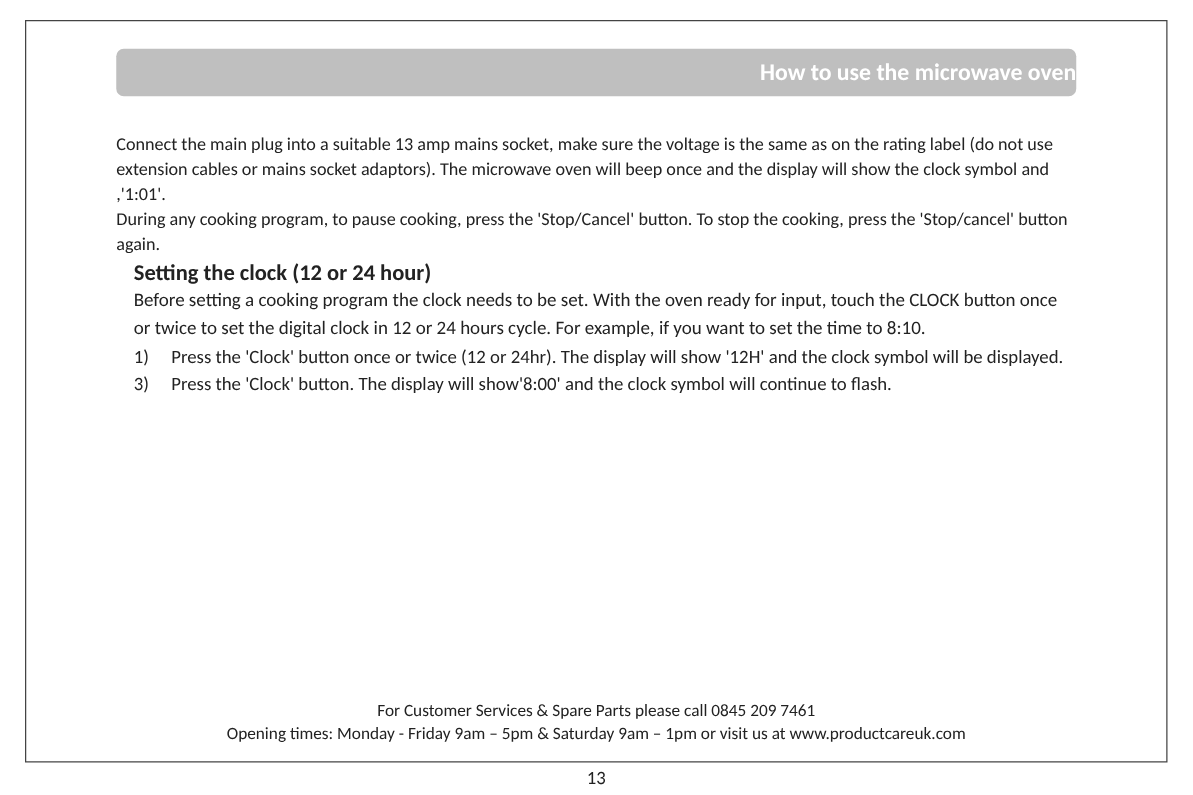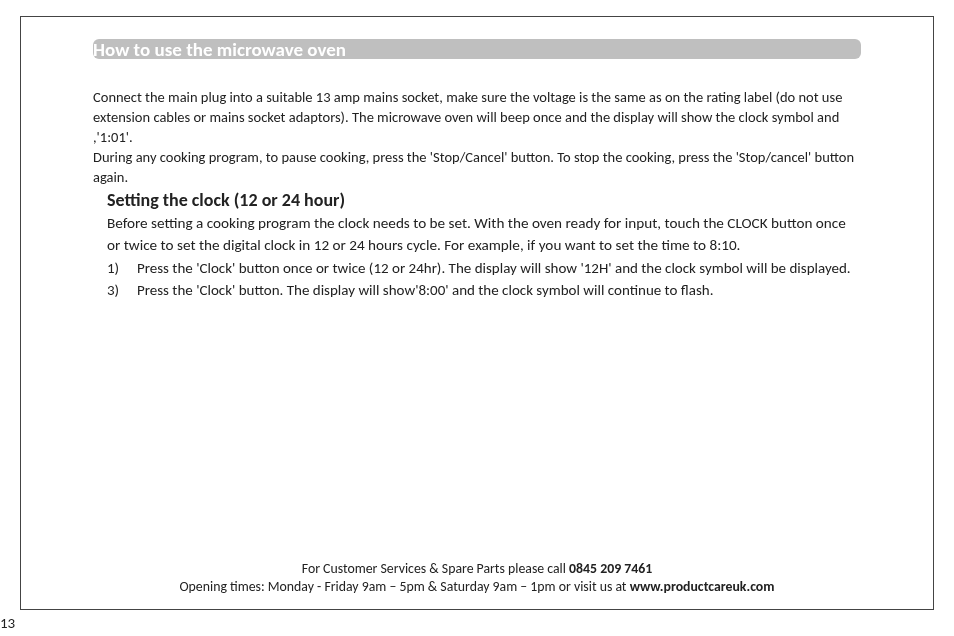--- a/index.html
+++ b/index.html
@@ -14,24 +14,24 @@
   .sheet {
     border: 1px solid #444;
     width: 100%;
     height: 594px;
     padding: 22px 72px 10px 72px;
     position: relative;
   }
   .title-bar {
     background: #bfbfbf;
     border-radius: 6px;
-    height: 20px;
+    height: 38px;
     display: flex;
     align-items: center;
-    justify-content: flex-start;
+    justify-content: flex-end;
     margin: 0 auto 28px auto;
     width: 100%;
   }
   .title-bar span {
     color: #fff;
     font-weight: 700;
     font-size: 19px;
   }
   .intro {
     font-size: 14.5px;
@@ -69,25 +69,26 @@
     text-indent: 0;
   }
   .footer {
     position: absolute;
     left: 72px; right: 72px;
     bottom: 12px;
     text-align: center;
     font-size: 13.8px;
     line-height: 1.35;
   }
-  .footer .bold { font-weight: 700; }
+  .footer .bold { font-weight: 400; }
   .page-number {
     position: absolute;
     left: 0; right: 0;
     bottom: 4px;
+    text-align: center;
     font-size: 15px;
   }
 </style>
 </head>
 <body>
 
 <div class="page">
   <div class="sheet">
 
     <div class="title-bar">

